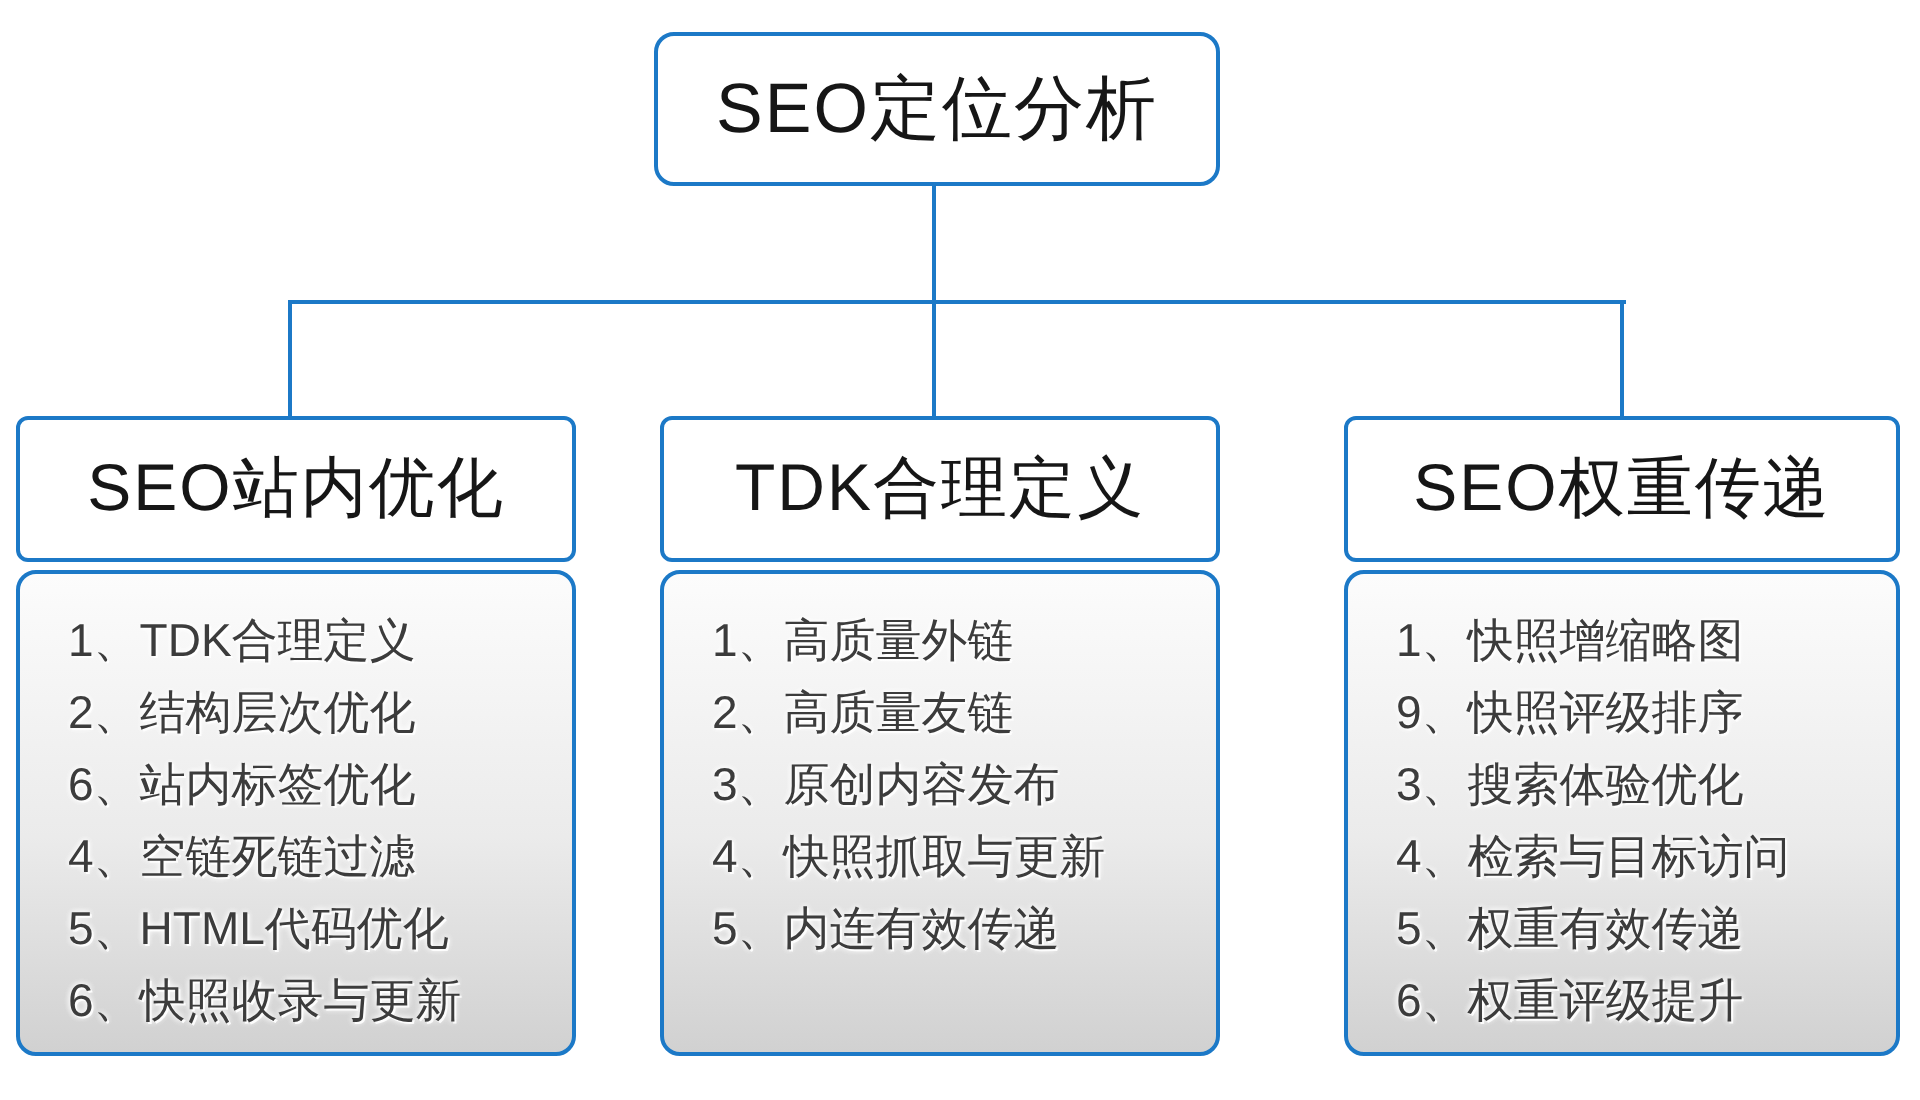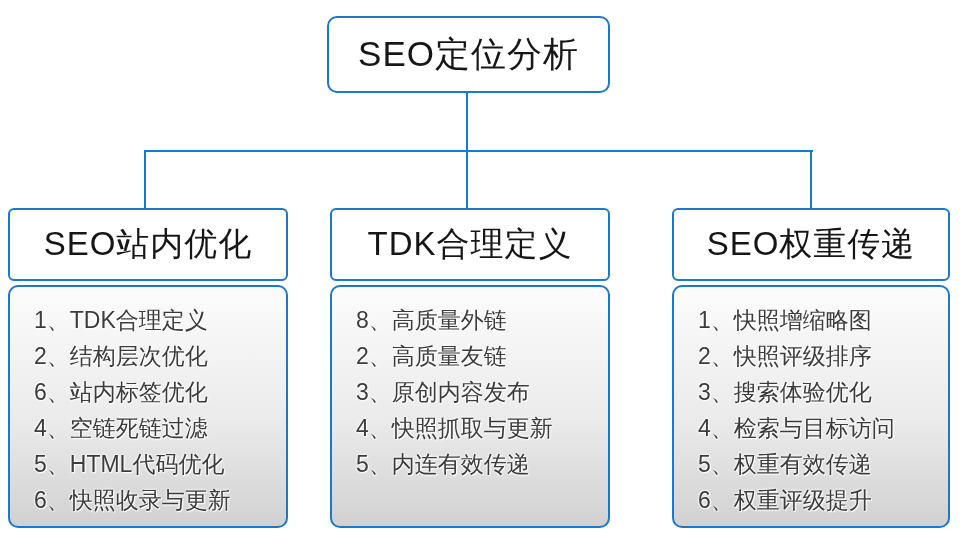--- a/index.html
+++ b/index.html
@@ -82,32 +82,32 @@
     <div class="item">6、站内标签优化</div>
     <div class="item">4、空链死链过滤</div>
     <div class="item">5、HTML代码优化</div>
     <div class="item">6、快照收录与更新</div>
   </div>
 
   <div class="node header-node col2">
     <span>TDK合理定义</span>
   </div>
   <div class="panel col2">
-    <div class="item">8、高质量外链</div>
+    <div class="item">1、高质量外链</div>
     <div class="item">2、高质量友链</div>
     <div class="item">3、原创内容发布</div>
     <div class="item">4、快照抓取与更新</div>
     <div class="item">5、内连有效传递</div>
   </div>
 
   <div class="node header-node col3">
     <span>SEO权重传递</span>
   </div>
   <div class="panel col3">
     <div class="item">1、快照增缩略图</div>
-    <div class="item">2、快照评级排序</div>
+    <div class="item">9、快照评级排序</div>
     <div class="item">3、搜索体验优化</div>
     <div class="item">4、检索与目标访问</div>
     <div class="item">5、权重有效传递</div>
     <div class="item">6、权重评级提升</div>
   </div>
 
 </div>
 
 </body></html>

